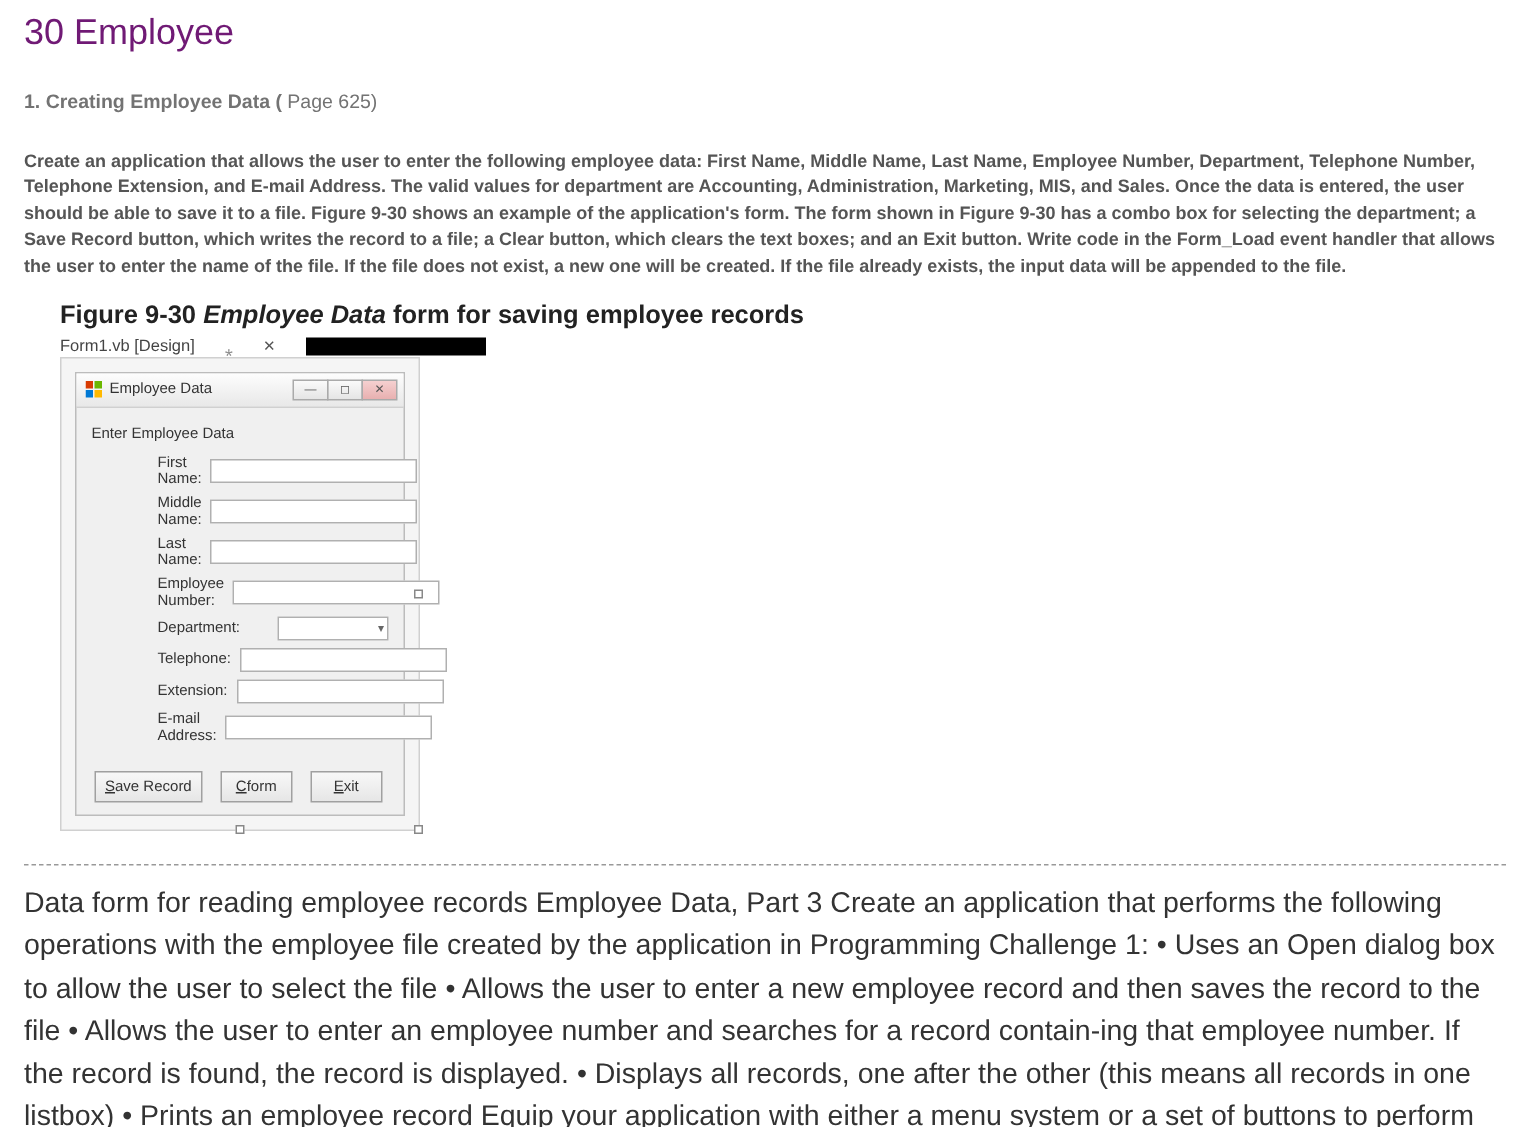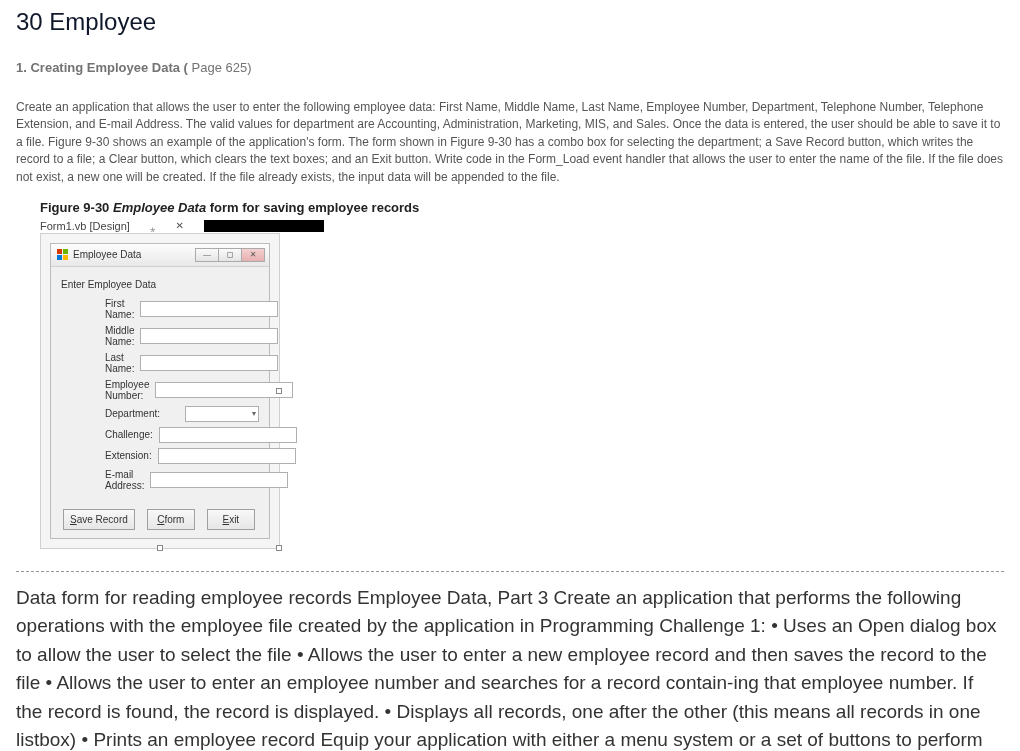--- a/index.html
+++ b/index.html
@@ -9,43 +9,44 @@
       margin: 0;
       padding: 0 16px 16px 16px;
       font-family: Arial, Helvetica, sans-serif;
       background: #fff;
       color: #333;
       width: 1020px;
     }
     .page-title {
       font-size: 24px;
       font-weight: 300;
-      color: #0f172a;
+      color: #701a75;
       margin: 8px 0 24px 0;
     }
     .section-heading {
       font-size: 13px;
       color: #737373;
       margin: 0 0 24px 0;
     }
     .section-heading b {
       font-weight: 700;
     }
     .body-text {
       font-size: 12px;
       color: #555;
       line-height: 1.45;
       margin: 0 0 8px 0;
+      font-weight: bold;
     }
     .figure-block {
       margin-left: 24px;
       margin-top: 14px;
     }
     .figure-caption {
-      font-size: 13px;
+      font-size: 17px;
       font-weight: 700;
       color: #222;
       margin-bottom: 4px;
     }
     .figure-caption .italic {
       font-style: italic;
       font-weight: 700;
     }
     .figure-caption .rest {
       font-weight: 700;
@@ -283,21 +284,21 @@
           <div class="mock-label">Employee Number:</div>
           <input class="mock-input" type="text" style="">
         </div>
         <div class="mock-row">
           <div class="mock-label">Department:</div>
           <div class="mock-combo">
             <span class="chev">▾</span>
           </div>
         </div>
         <div class="mock-row">
-          <div class="mock-label">Challenge:</div>
+          <div class="mock-label">Telephone:</div>
           <input class="mock-input" type="text" style="">
         </div>
         <div class="mock-row">
           <div class="mock-label">Extension:</div>
           <input class="mock-input" type="text" style="">
         </div>
         <div class="mock-row">
           <div class="mock-label">E-mail Address:</div>
           <input class="mock-input" type="text" style="">
         </div>

